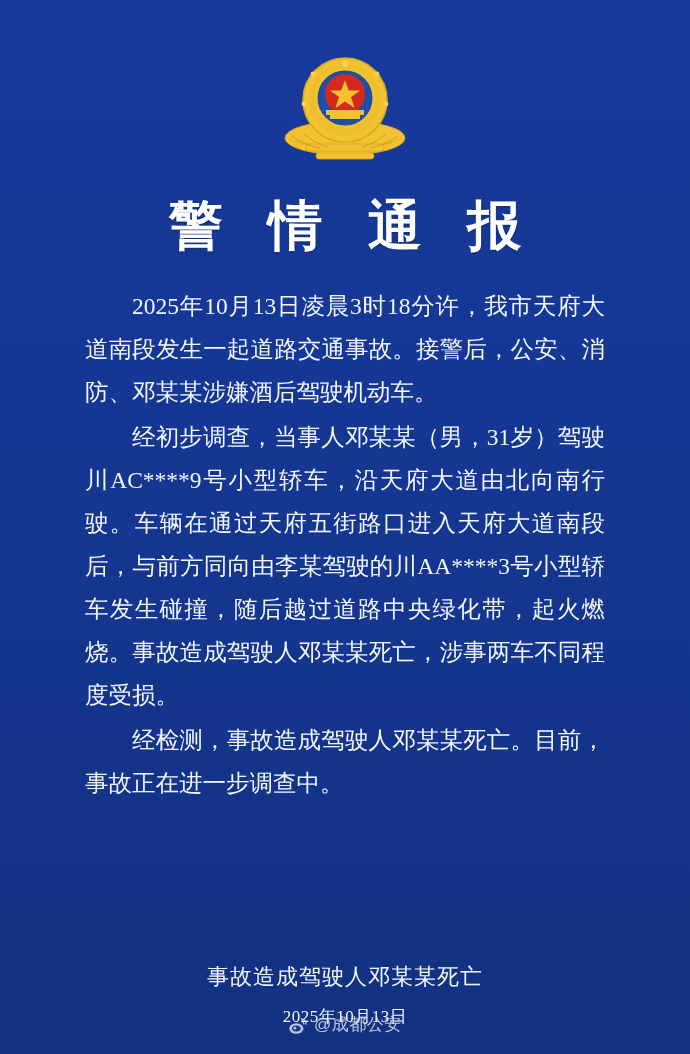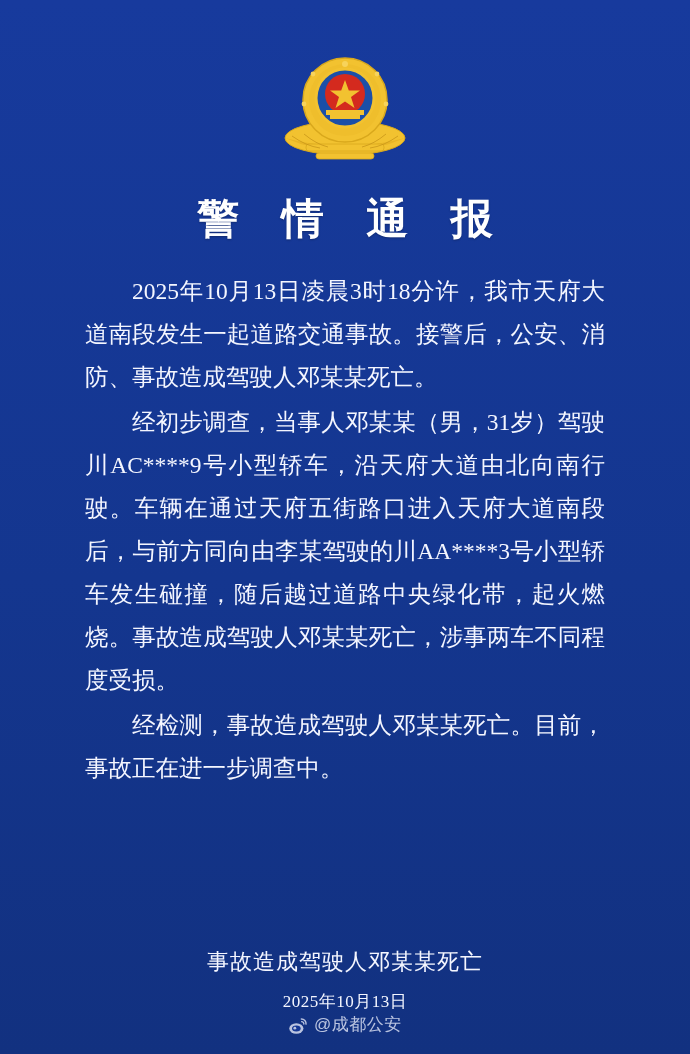--- a/index.html
+++ b/index.html
@@ -36,21 +36,21 @@
   }
   .emblem {
     width: 130px;
     height: 120px;
     display: block;
   }
 
   
   .title {
     margin-top: 22px;
-    font-size: 42px;
+    font-size: 54px;
     letter-spacing: 16px;
     text-indent: 16px;
     font-weight: bold;
     color: #ffffff;
     font-family: "Liberation Serif", "DejaVu Serif", serif;
     text-shadow: 0 1px 2px rgba(0,0,0,0.25);
     line-height: 1.2;
   }
 
   
@@ -147,21 +147,21 @@
         <circle cx="97" cy="22" r="2.4"></circle>
         <circle cx="24" cy="52" r="2.4"></circle>
         <circle cx="106" cy="52" r="2.4"></circle>
       </g>
     </svg>
   </div>
 
   <div class="title">警 情 通 报</div>
 
   <div class="body">
-    <p>2025年10月13日凌晨3时18分许，我市天府大道南段发生一起道路交通事故。接警后，公安、消防、事故造成驾驶人邓某某死亡。</p>
+    <p>2025年10月13日凌晨3时18分许，我市天府大道南段发生一起道路交通事故。接警后，公安、消防、邓某某涉嫌酒后驾驶机动车。</p>
     <p>经初步调查，当事人邓某某（男，31岁）驾驶川AC****9号小型轿车，沿天府大道由北向南行驶。车辆在通过天府五街路口进入天府大道南段后，与前方同向由李某驾驶的川AA****3号小型轿车发生碰撞，随后越过道路中央绿化带，起火燃烧。事故造成驾驶人邓某某死亡，涉事两车不同程度受损。</p>
     <p>经检测，事故造成驾驶人邓某某死亡。目前，事故正在进一步调查中。</p>
   </div>
 
   <div class="signature">
     <div>事故造成驾驶人邓某某死亡</div>
     <div class="sig-date">2025年10月13日</div>
   </div>
 
   <div class="footer">

